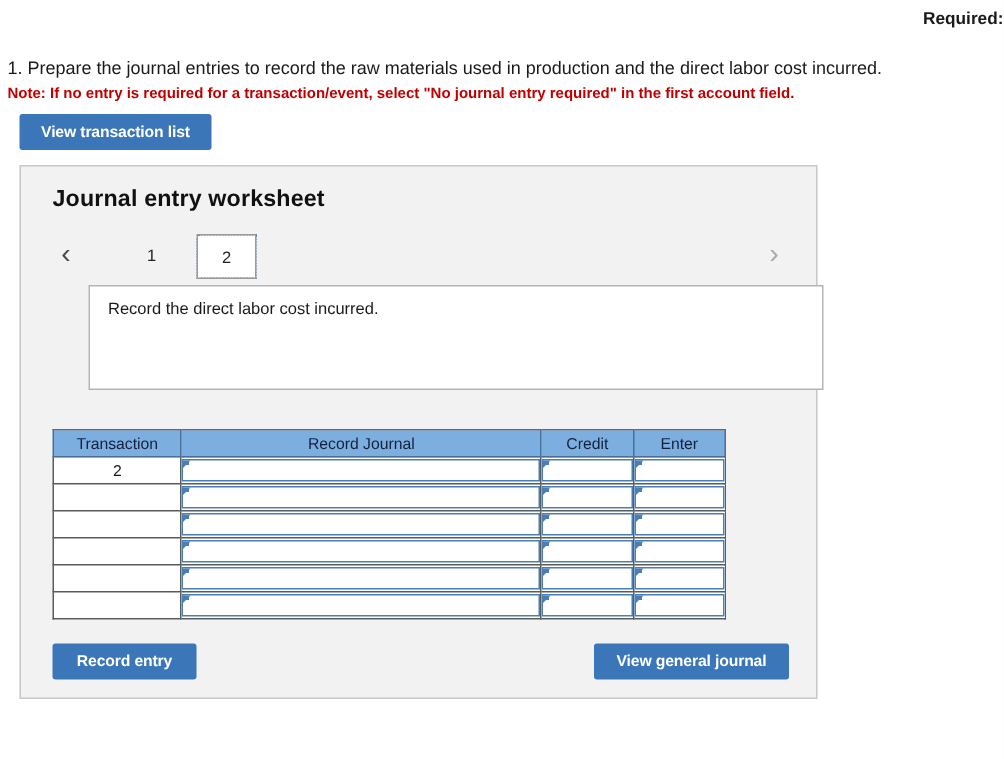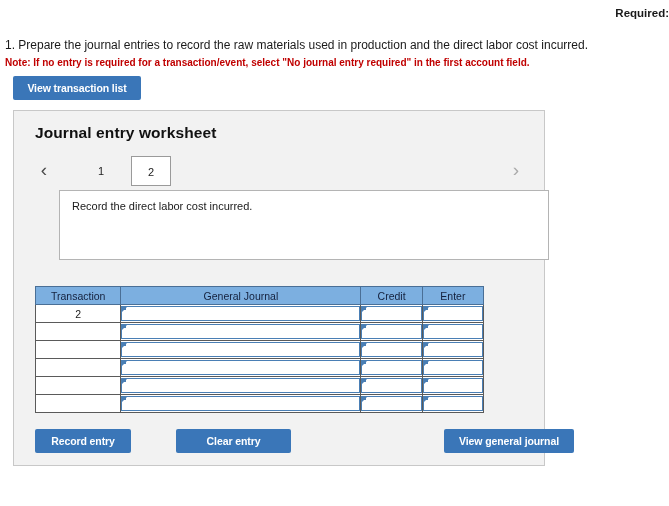--- a/index.html
+++ b/index.html
@@ -248,21 +248,20 @@
     top: 318px;
     width: 115px;
     height: 23px;
   }
   .btn-view-general-journal {
     position: absolute;
     left: 382px;
     top: 318px;
     width: 130px;
     height: 23px;
-    margin-left: 48px;
   }
 </style>
 </head>
 <body>
 
 <div class="required-block">
   <div class="required-title">Required:</div>
   <div class="required-line">1. Prepare the journal entries to record the raw materials used in production and the direct labor cost incurred.</div>
   <div class="required-note">Note: If no entry is required for a transaction/event, select "No journal entry required" in the first account field.</div>
 </div>
@@ -289,21 +288,21 @@
     <table class="journal-table">
       <colgroup>
         <col class="col-transaction">
         <col class="col-general">
         <col class="col-debit">
         <col class="col-credit">
       </colgroup>
       <thead>
         <tr>
           <th>Transaction</th>
-          <th>General Journal</th>
+          <th>Record Journal</th>
           <th>Credit</th>
           <th>Enter</th>
         </tr>
       </thead>
       <tbody>
         <tr>
           <td class="cell-transaction">2</td>
           <td class="cell-input">
               <span class="field"></span>
             </td>
@@ -371,17 +370,16 @@
               <span class="field"></span>
             </td>
           <td class="cell-input">
               <span class="field"></span>
             </td>
         </tr>
       </tbody>
     </table>
 
     <button class="btn-blue btn-record-entry">Record entry</button>
-    <button class="btn-blue btn-clear-entry">Clear entry</button>
     <button class="btn-blue btn-view-general-journal">View general journal</button>
 
   </div>
 </div>
 
 </body></html>

